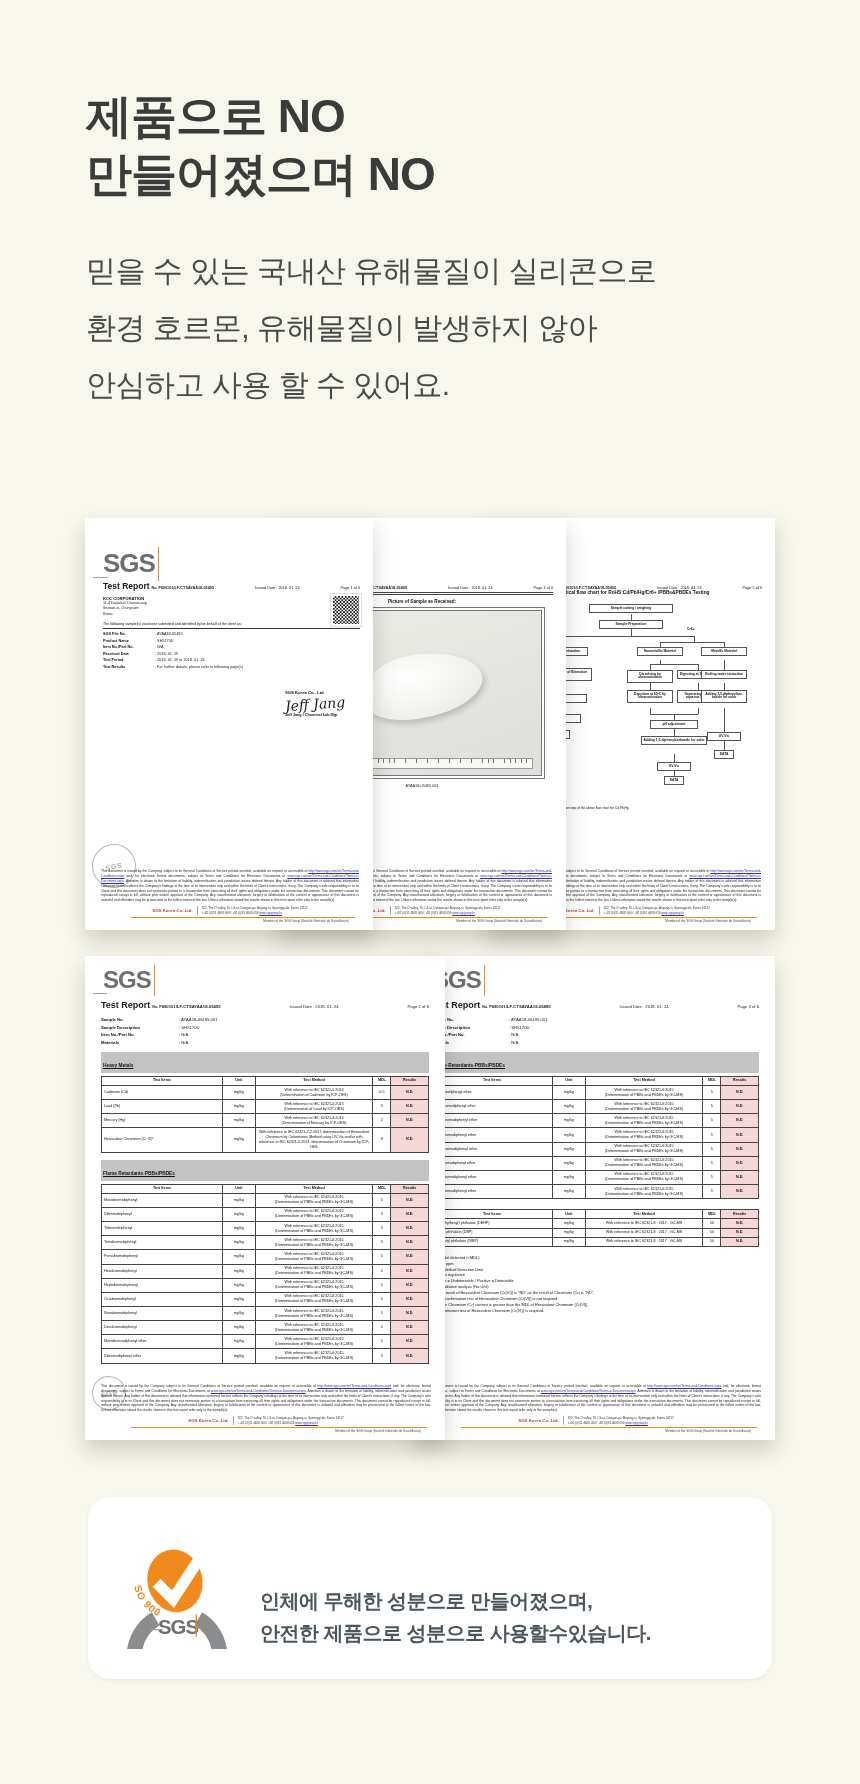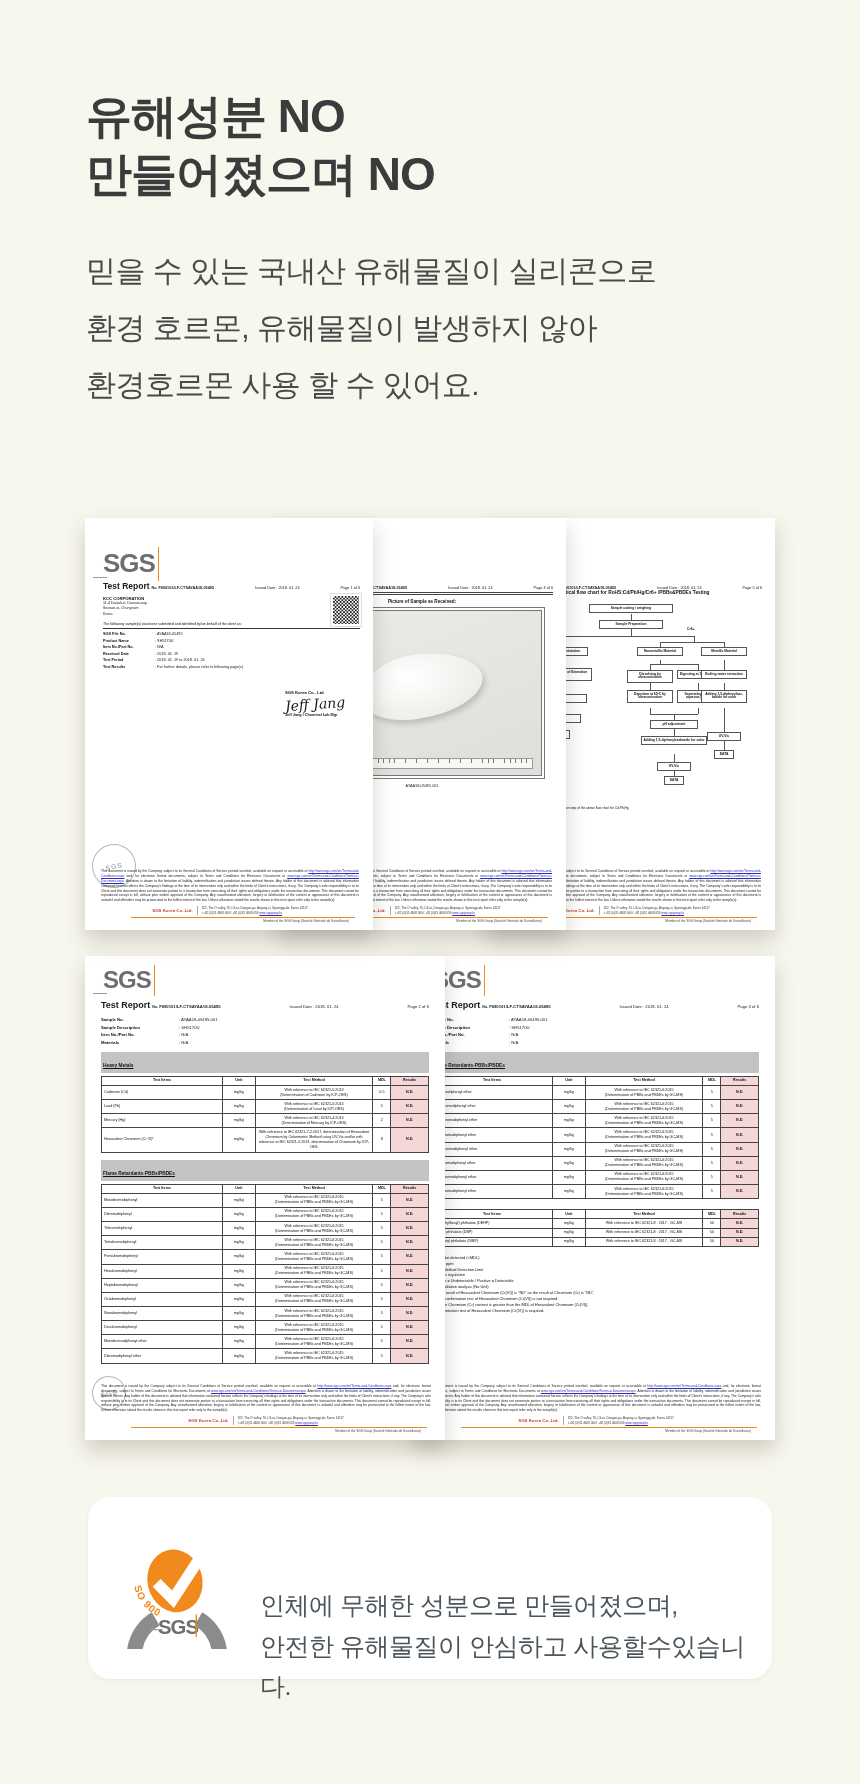--- a/index.html
+++ b/index.html
@@ -92,31 +92,31 @@
   table.rep th{font-weight:bold;}
   table.rep td.ti{text-align:left;}
   table.rep .res{background:#f6d7d7;}
   table.rep td.res{font-weight:bold;}
   .notes div{font-size:3.9px;color:#111;line-height:1.5;white-space:pre;}
   .d45-inner{position:absolute;inset:0;padding:12px 16px 60px 16px;}
 
   
   .card{position:absolute;left:88px;top:1497px;width:684px;height:182px;background:#ffffff;border-radius:22px;box-shadow:0 2px 4px rgba(120,115,90,.08);}
   .card .ctitle{position:absolute;left:172px;top:40px;font-size:27px;font-weight:800;color:#323232;letter-spacing:-0.5px;}
-  .card .cdesc{position:absolute;left:172px;top:88px;font-size:25px;line-height:1.62;color:#4b565c;letter-spacing:-0.5px;}
+  .card .cdesc{position:absolute;left:172px;top:88px;font-size:20px;line-height:1.62;color:#4b565c;letter-spacing:-0.5px;font-weight:bold;}
   .cbadge{position:absolute;left:28px;top:30px;}
 </style>
 </head>
 <body>
 
 <div id="canvas">
 
   <div class="hero">
-    <h1><span>유해성분 NO</span><br><span>만들어졌으며 NO</span></h1>
-    <p><span>믿을 수 있는 국내산 유해물질이 실리콘으로</span><br><span>환경 호르몬, 유해물질이 발생하지 않아</span><br><span>환경호르몬 사용 할 수 있어요.</span></p>
+    <h1><span>제품으로 NO</span><br><span>만들어졌으며 NO</span></h1>
+    <p><span>믿을 수 있는 국내산 유해물질이 실리콘으로</span><br><span>환경 호르몬, 유해물질이 발생하지 않아</span><br><span>안심하고 사용 할 수 있어요.</span></p>
   </div>
 
   <div class="doc" id="d1">
     <div class="sgslogo lg1" style="left:18px;top:32px;"><span>SGS</span><span class="underl"></span><span class="vbar"></span></div>
     <div class="dhdr" style="left:18px;right:13px;top:63px;">
       <span class="trb">Test Report</span>
       <span class="nol">No.</span>
       <span class="no">F690101/LF-CTSAYAA18-05495</span>
       <span class="sp"></span>
       <span class="iss">Issued Date :  2018. 01. 24</span>
@@ -701,16 +701,16 @@
         <text font-size="10" fill="#F18A1D" font-weight="bold" letter-spacing="1">
           <textPath href="#p-left" startOffset="50%" text-anchor="middle">ISO 9001</textPath>
         </text>
         <ellipse cx="58" cy="53" rx="27" ry="31" fill="#F18A1D" transform="rotate(-14 58 53)"></ellipse>
         <path d="M 40 55 L 56 71 L 88 22" fill="none" stroke="#ffffff" stroke-width="11"></path>
         <line x1="34" y1="101" x2="46" y2="101" stroke="#9A9C9E" stroke-width="1.2"></line>
         <text x="61" y="105" font-size="20" font-weight="bold" fill="#6D6E71" text-anchor="middle" letter-spacing="-1">SGS</text>
         <line x1="79" y1="86" x2="79" y2="108" stroke="#F18A1D" stroke-width="1.4"></line>
       </svg>
     </div>
-    <div class="cdesc"><span>인체에 무해한 성분으로 만들어졌으며,</span><br><span>안전한 유해물질이 안심하고 사용할수있습니다.</span></div>
+    <div class="cdesc"><span>인체에 무해한 성분으로 만들어졌으며,</span><br><span>안전한 제품으로 성분으로 사용할수있습니다.</span></div>
   </div>
 
 </div>
 
 </body></html>

